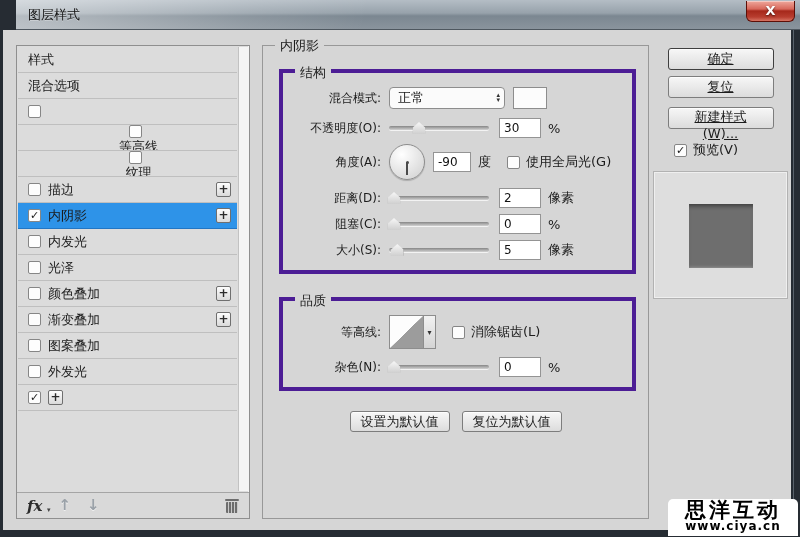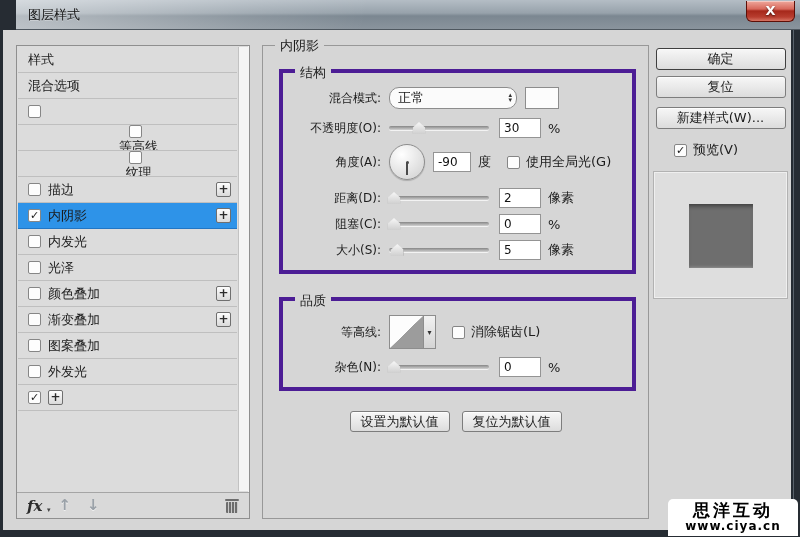--- a/index.html
+++ b/index.html
@@ -55,21 +55,21 @@
   
   .main-panel { position:absolute; left:259px; top:15px; width:387px; height:474px;
     border:1px solid #989898; }
   .legend { position:absolute; top:-9px; left:12px; background:#d6d6d6; padding:0 5px; font-size:13px; }
   .groupbox { position:relative; border:4px solid #4c1d95; margin:0 12px 0 16px; }
   .gb-structure { margin-top:23px; padding:14px 8px 10px 6px; }
   .gb-quality  { margin-top:23px; padding:14px 8px 10px 6px; }
   .row { display:flex; align-items:center; margin-bottom:6px; }
   .row:last-child { margin-bottom:0; }
   .lbl { width:92px; text-align:right; margin-right:8px; flex:0 0 auto; font-size:12px; }
-  .combo { width:128px; height:22px; background:#fbfbfb; border:1px solid #8d8d8d; border-radius:10px;
+  .combo { width:116px; height:22px; background:#fbfbfb; border:1px solid #8d8d8d; border-radius:4px;
     display:flex; align-items:center; padding:0 4px 0 8px; cursor:pointer; position:relative; }
   .combo .spin { margin-left:auto; display:flex; flex-direction:column; align-items:center;
     font-size:7px; line-height:5px; color:#333; }
   .swatch { width:34px; height:22px; background:#fcfcfc; border:1px solid #8d8d8d; margin-left:8px; cursor:pointer; }
   .slider { position:relative; width:100px; height:16px; flex:0 0 auto; cursor:pointer; }
   .slider .track { position:absolute; left:0; right:0; top:6px; height:4px; border-radius:2px;
     background:linear-gradient(180deg,#868686,#d2d2d2); box-shadow:0 1px 0 rgba(255,255,255,.7); }
   .slider .thumb { position:absolute; top:2px; width:13px; height:12px; transform:translateX(-50%);
     background:linear-gradient(180deg,#f7f7f7,#cfcfcf);
     clip-path:polygon(50% 0,100% 48%,100% 100%,0 100%,0 48%);
@@ -90,35 +90,35 @@
     background:linear-gradient(to bottom right,#fdfdfd 49.6%,#9c9c9c 50.4%); }
   .contour-drop { width:13px; border:1px solid #8d8d8d; background:linear-gradient(180deg,#f2f2f2,#d4d4d4);
     display:flex; align-items:center; justify-content:center; font-size:8px; color:#333; }
   .defaults-row { display:flex; justify-content:center; gap:12px; margin-top:20px; }
   .btn { height:21px; border:1px solid #7d7d7d; border-radius:3px; font-size:13px; font-family:inherit;
     background:linear-gradient(180deg,#f7f7f7,#dcdcdc); padding:0 10px; cursor:pointer;
     box-shadow:inset 0 1px 0 rgba(255,255,255,.8); color:#1c1c1c; }
 
   
   .right-col { position:absolute; left:649px; top:15px; width:137px; }
-  .action-btn { display:block; width:130px; height:22px; margin:4px auto; }
+  .action-btn { display:block; width:106px; height:22px; margin:4px auto;text-decoration:underline; }
   .action-ok { margin-top:3px; border-color:#3f3f3f; }
   .action-reset { margin-top:6px; }
   .action-new { margin-top:9px; }
   .preview-row { display:flex; align-items:center; margin:12px 0 0 22px; cursor:pointer; }
   .preview-row .cb { margin-right:6px; }
   .preview-box { width:135px; height:128px; margin:12px auto 0; background:#dedede; border:1px solid #b2b2b2;
     box-shadow:inset 0 0 0 1px rgba(255,255,255,.5); }
   .preview-square { width:64px; height:64px; margin:32px auto 0; background:#6e6e6e;
     box-shadow:inset 0 4px 4px -2px rgba(0,0,0,.45), inset 0 -2px 3px -1px rgba(255,255,255,.25); }
 
   
   .watermark { position:absolute; right:2px; bottom:1px; width:130px; background:#fff;
     border-radius:5px 5px 0 0; text-align:center; padding:2px 0 3px; }
-  .wm1 { font-size:17px; font-weight:bold; letter-spacing:3px; color:#000; line-height:19px; }
+  .wm1 { font-size:21px; font-weight:bold; letter-spacing:3px; color:#000; line-height:19px; }
   .wm2 { font-size:12px; font-weight:bold; color:#000; line-height:13px; letter-spacing:1px; }
 </style>
 </head>
 <body>
 
 <div class="window">
   <div class="titlebar">
     <span class="title-text">图层样式</span>
     <div class="close-btn">X</div>
   </div>

